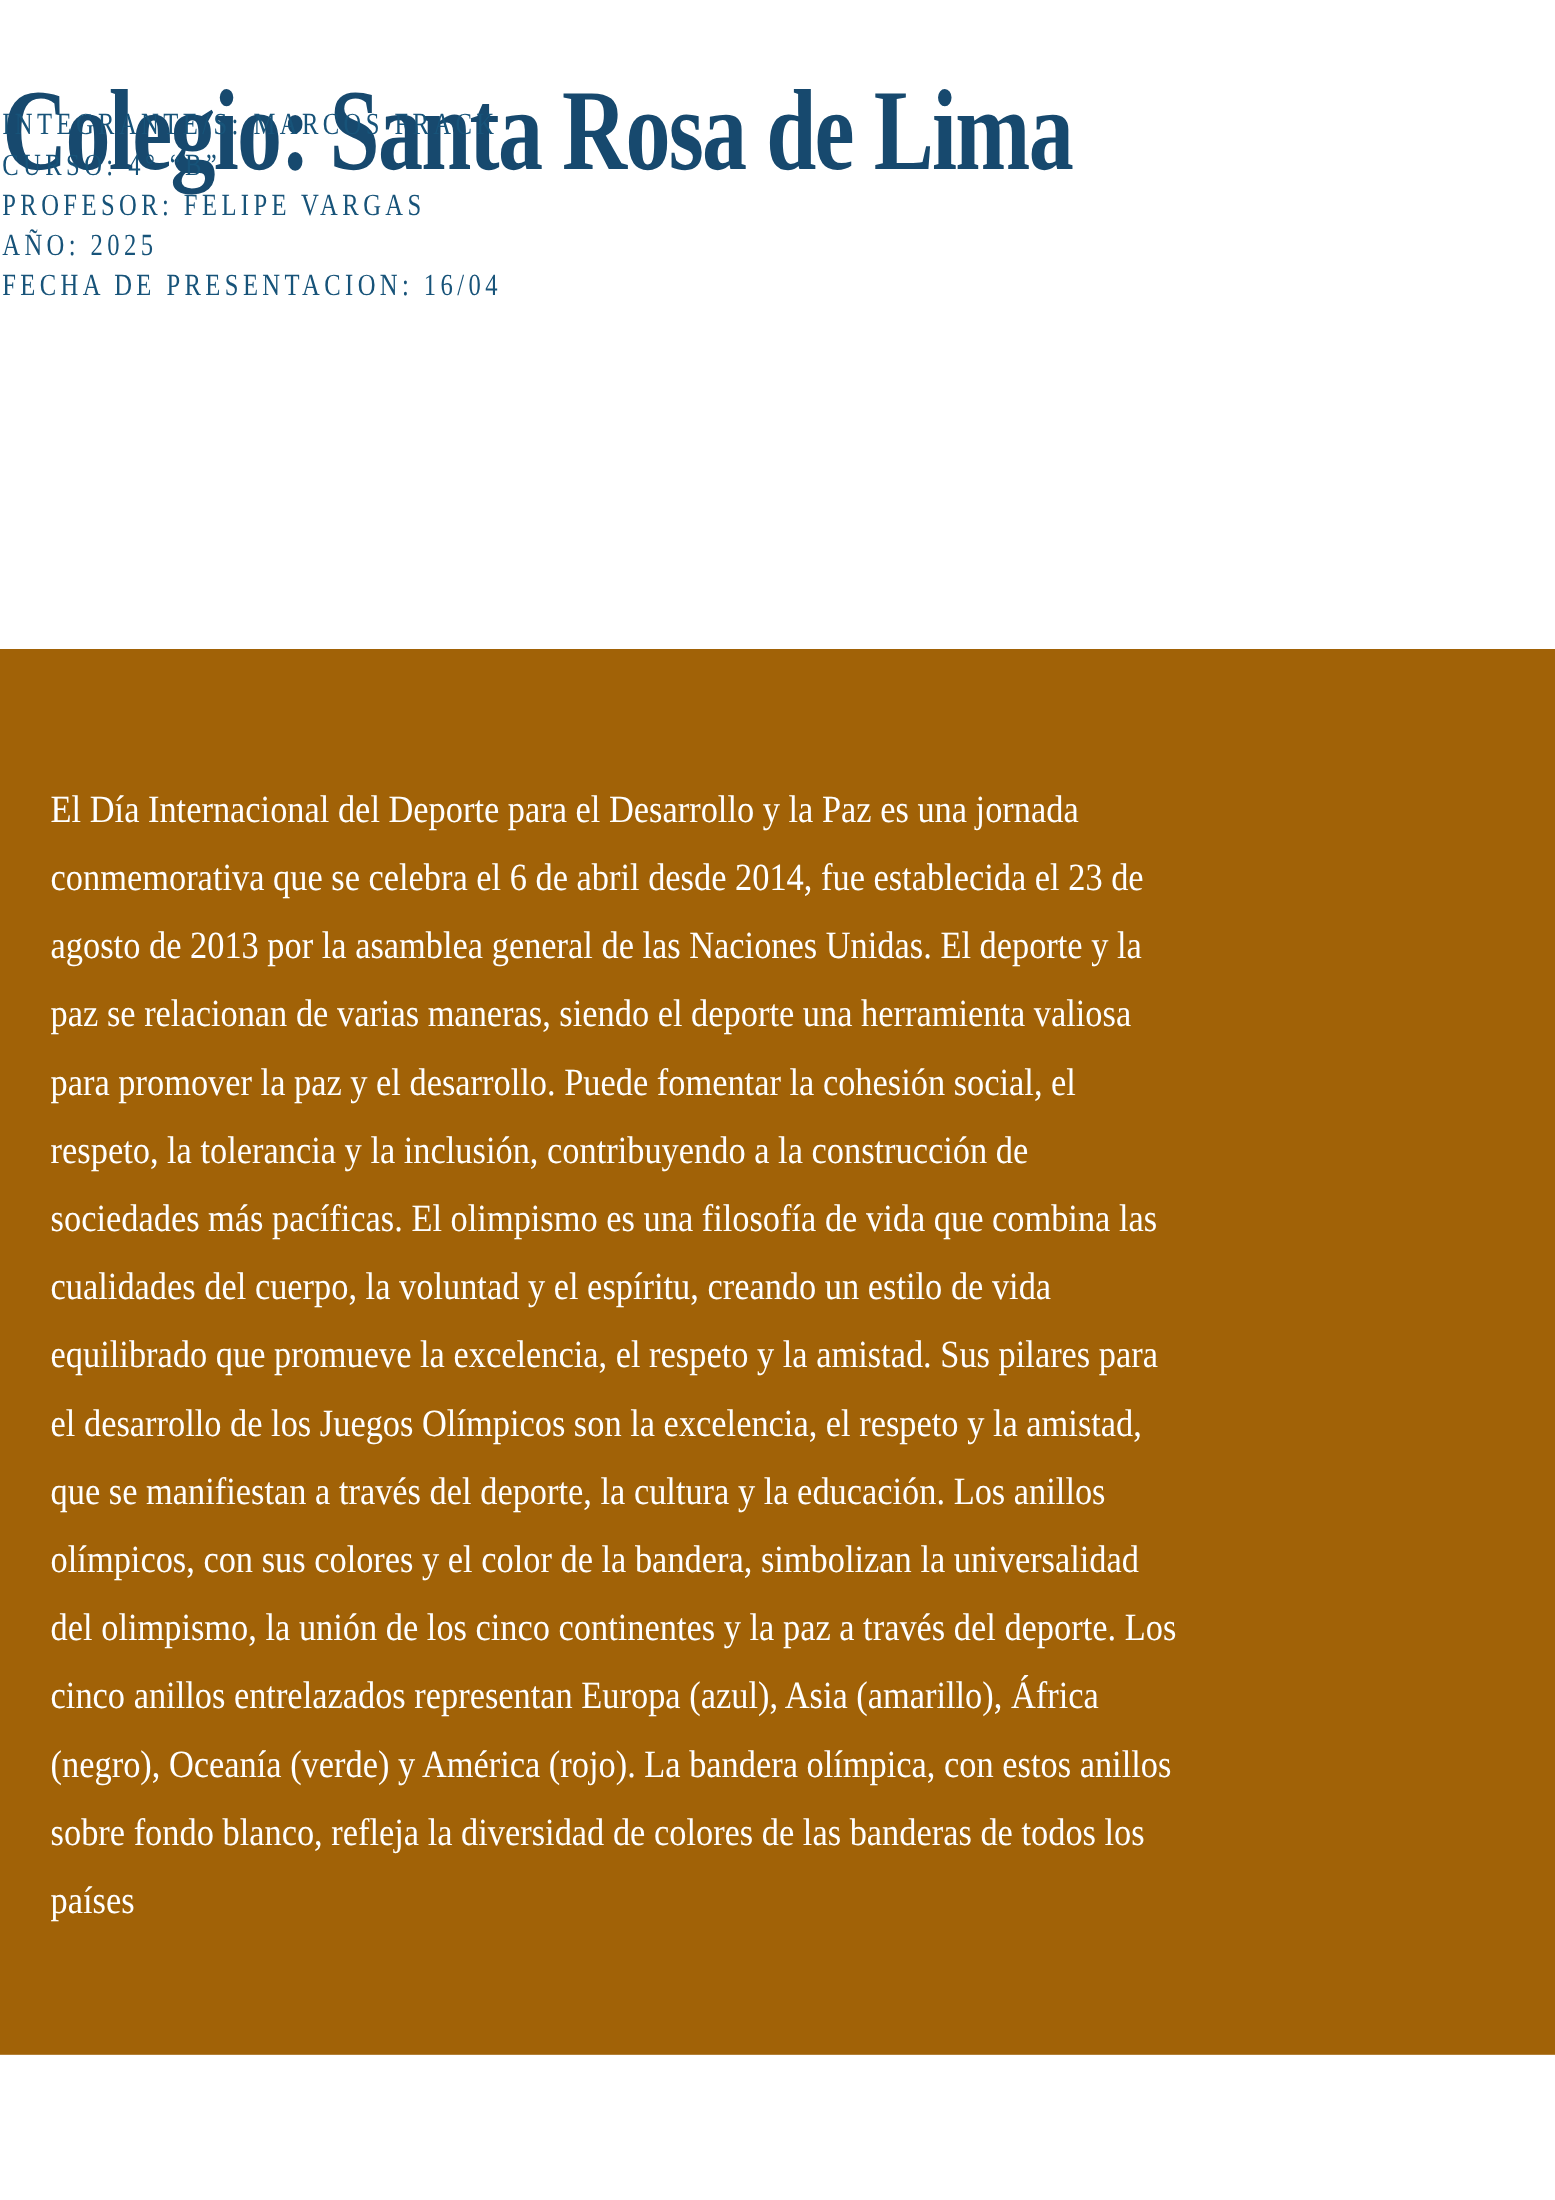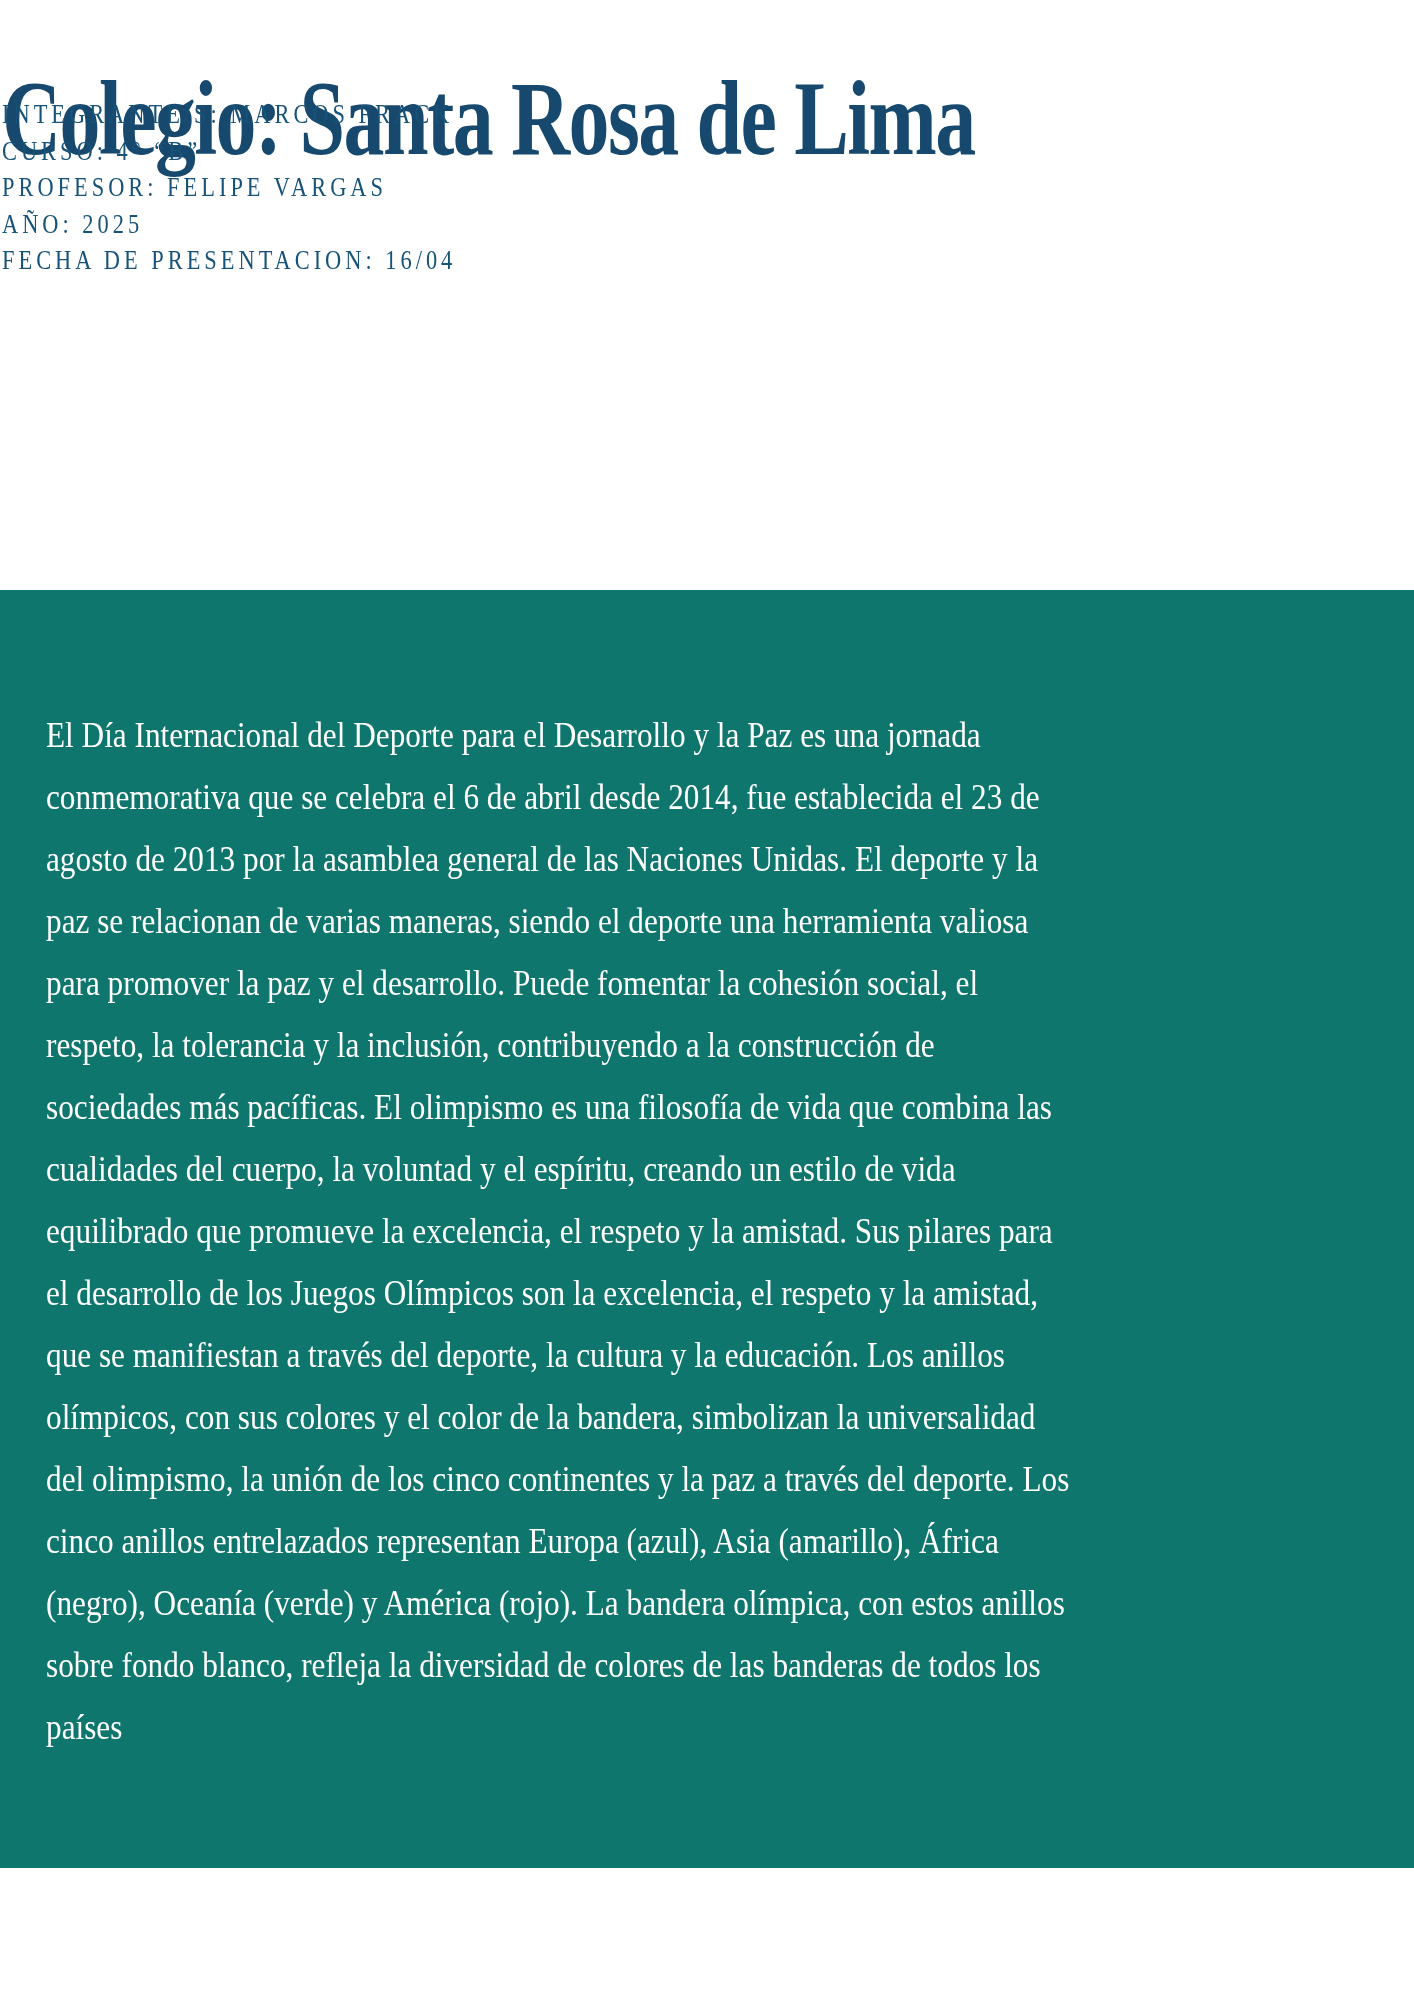--- a/index.html
+++ b/index.html
@@ -39,21 +39,21 @@
     font-weight: 400;
     white-space: nowrap;
   }
   
   .panel {
     position: absolute;
     left: 0;
     top: 590px;
     width: 1414px;
     height: 1278px;
-    background: #0f766e;
+    background: #a16207;
   }
   .paragraph {
     position: absolute;
     left: 46px;
     top: 80px;
     width: 1148px;
     transform: scaleX(0.893);
     transform-origin: left top;
     color: #ffffff;
     font-size: 35px;

